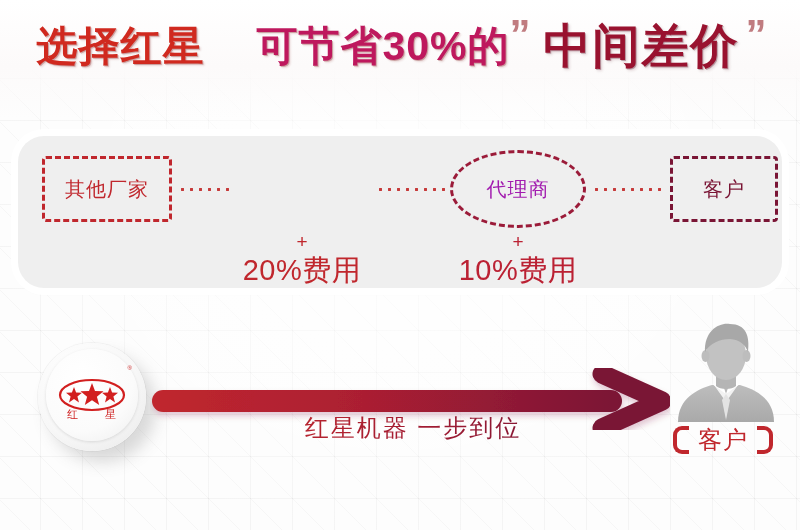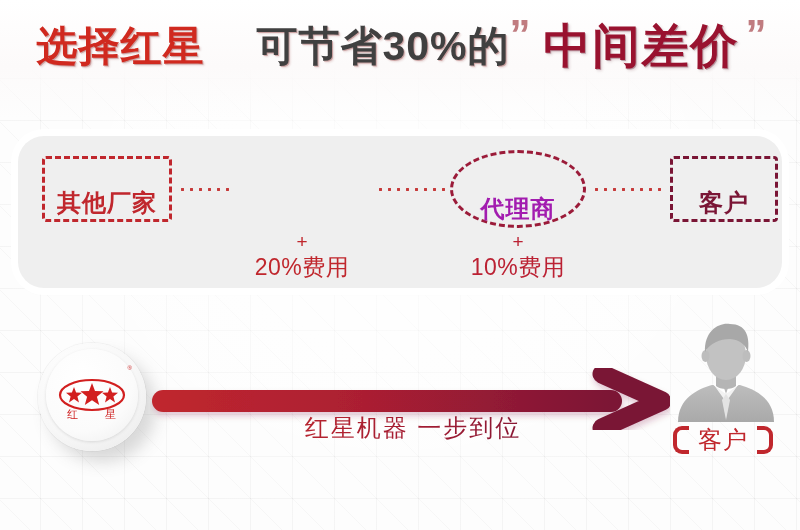--- a/index.html
+++ b/index.html
@@ -42,21 +42,21 @@
     font-size:41px;
     line-height:1;
     letter-spacing:1px;
   }
   #title-main{
     color:#d0291f;
     text-shadow:1px 1px 0 rgba(120,15,15,0.28), 2px 2px 2px rgba(120,15,15,0.14);
   }
   #title-gap{width:14px;}
   #title-sub{
-    color:#404040;
+    color:#be185d;
     text-shadow:1px 1px 0 rgba(120,15,15,0.28), 2px 2px 2px rgba(120,15,15,0.14);
     margin-left:38px;
   }
   .quote-mark{
     color:#c07c80;
     font-size:40px;
     font-weight:bold;
     line-height:1;
     position:relative;top:-12px;
     letter-spacing:-2px;
@@ -78,25 +78,24 @@
     position:absolute;left:18px;top:136px;width:764px;height:152px;
     background:#efefef;
     border-radius:26px;
     box-shadow:0 0 0 7px #ffffff, 0 3px 7px rgba(0,0,0,0.05);
   }
   #chain-inner{
     position:absolute;inset:0;
   }
   .node{
     position:absolute;
-    display:flex;align-items:flex-end;justify-content:center;
-    font-size:24px;
+    display:flex;align-items:center;justify-content:center;
+    font-size:20px;
     letter-spacing:1px;
     box-sizing:border-box;
-    font-weight:bold;
   }
   .node-rect{
     border:3px dashed #c0272d;
     border-radius:4px;
   }
   .node-oval{
     border:3px dashed #b02235;
     border-radius:50%/50%;
   }
   #node-0{ left:24px; top:20px;  width:130px; height:66px; color:#c0272d; border-color:#c0272d; }
@@ -113,21 +112,21 @@
   #dots-0{ left:160px; width:52px; }
   #dots-1{ left:358px; width:70px; }
   #dots-2{ left:574px; width:74px; }
 
   .fee{
     position:absolute;
     text-align:center;
     line-height:1.05;
   }
   .fee .plus{ font-size:19px; color:#c0272d; display:block; margin-bottom:3px; }
-  .fee .amt{ font-size:23px; color:#c0272d; display:block; letter-spacing:0.5px; }
+  .fee .amt{ font-size:29px; color:#c0272d; display:block; letter-spacing:0.5px; }
   #fee-0{ left:216px; top:96px; width:136px; }
   #fee-1{ left:432px; top:96px; width:136px; }
   #fee-1 .plus,#fee-1 .amt{ color:#bb2133; }
 
   
   #logo-badge{
     position:absolute;left:38px;top:343px;width:108px;height:108px;
     border-radius:50%;
     background:radial-gradient(circle at 36% 30%, #ffffff 0%, #f7f7f7 58%, #e7e7e7 100%);
     box-shadow:10px 11px 16px rgba(90,90,90,0.22), 0 0 0 1px rgba(0,0,0,0.04);

